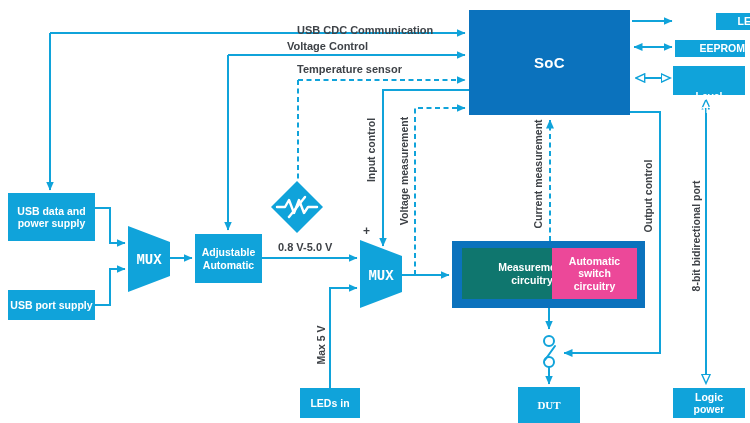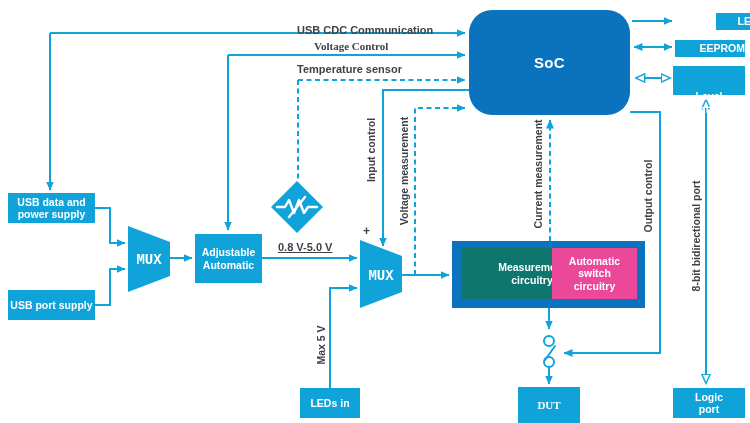--- a/index.html
+++ b/index.html
@@ -3,21 +3,21 @@
 <meta charset="utf-8">
 <style>
   html,body{margin:0;padding:0;background:#fff;}
   .stage{position:relative;width:750px;height:423px;background:#fff;overflow:hidden;
          font-family:"Liberation Sans",sans-serif;}
   .stage svg{position:absolute;left:0;top:0;}
   .box{position:absolute;display:flex;align-items:center;justify-content:center;
        text-align:center;color:#fff;font-weight:bold;font-size:10.5px;line-height:1.18;
        background:#10a3da;}
   .box.dark{background:#0b72bd;}
-  .box.soc{font-size:15px;letter-spacing:.3px;border-radius:23px;}
+  .box.soc{font-size:15px;letter-spacing:.3px;}
   .box .inner{display:block;}
   .muxlabel{position:absolute;color:#fff;font-weight:bold;font-size:14px;text-align:center;font-family:Liberation Mono, monospace;}
   .lbl{position:absolute;color:#3e4247;font-weight:600;font-size:11px;white-space:nowrap;}
   .vlbl{position:absolute;color:#3e4247;font-weight:600;font-size:10.5px;white-space:nowrap;
         transform:translate(-50%,-50%) rotate(-90deg);}
   .plus{position:absolute;color:#3e4247;font-weight:bold;font-size:12px;}
 </style>
 </head>
 <body>
 
@@ -80,21 +80,21 @@
       <circle cx="549" cy="341" r="5"></circle>
       <circle cx="549" cy="362" r="5"></circle>
       <path d="M 555 346 L 545 360" fill="none" stroke-linecap="round"></path>
     </g>
   </svg>
 
   <div class="box dark soc" style="left:469px;top:10px;width:161px;height:105px;">
     <span class="inner">SoC</span>
   </div>
 
-  <div class="box" style="left:8px;top:193px;width:87px;height:30px;">
+  <div class="box" style="left:8px;top:193px;width:87px;height:48px;">
     <span class="inner">USB data and power supply</span>
   </div>
 
   <div class="box" style="left:8px;top:290px;width:87px;height:30px;">
     <span class="inner">USB port supply</span>
   </div>
 
   <div class="box" style="left:195px;top:234px;width:67px;height:49px;">
     <span class="inner">Adjustable Automatic</span>
   </div>
@@ -109,44 +109,44 @@
 
   <div class="box" style="left:675px;top:40px;width:70px;height:17px;justify-content:flex-end;">
     <span class="inner">EEPROM</span>
   </div>
 
   <div class="box" style="left:673px;top:66px;width:72px;height:29px;">
     <span class="inner" style="width:46px;margin-top:44px;">Level Shifter</span>
   </div>
 
   <div class="box" style="left:673px;top:388px;width:72px;height:30px;">
-    <span class="inner" style="width:40px;">Logic port</span>
+    <span class="inner" style="width:40px;">Logic power</span>
   </div>
 
   <div class="box dark" style="left:452px;top:241px;width:193px;height:67px;"></div>
 
   <div class="box" style="left:462px;top:248px;width:84px;height:51px;background:#0f766e;padding-left:28px;">
     <span class="inner" style="width:76px;">Measurement circuitry</span>
   </div>
 
   <div class="box" style="left:552px;top:248px;width:85px;height:51px;background:#ec4899;">
     <span class="inner" style="width:64px;">Automatic switch circuitry</span>
   </div>
 
   <div class="box" style="left:518px;top:387px;width:62px;height:36px;font-size:11px;font-family:Liberation Serif, serif;">
     <span class="inner">DUT</span>
   </div>
 
   <div class="muxlabel" style="left:128px;top:252px;width:42px;">MUX</div>
   <div class="muxlabel" style="left:360px;top:268px;width:42px;">MUX</div>
 
   <div class="lbl" style="left:297px;top:24px;">USB CDC Communication</div>
-  <div class="lbl" style="left:314px;top:40px;font-family:Liberation Serif, serif;">Voltage Control</div>
+  <div class="lbl" style="left:287px;top:40px;">Voltage Control</div>
   <div class="lbl" style="left:297px;top:63px;">Temperature sensor</div>
-  <div class="lbl" style="left:278px;top:241px;text-decoration:underline;">0.8 V-5.0 V</div>
+  <div class="lbl" style="left:278px;top:241px;">0.8 V-5.0 V</div>
   <div class="plus" style="left:363px;top:224px;">+</div>
 
   <div class="vlbl" style="left:371px;top:150px;">Input control</div>
   <div class="vlbl" style="left:404px;top:171px;">Voltage measurement</div>
   <div class="vlbl" style="left:538px;top:174px;">Current measurement</div>
   <div class="vlbl" style="left:648px;top:196px;">Output control</div>
   <div class="vlbl" style="left:696px;top:236px;">8-bit bidirectional port</div>
   <div class="vlbl" style="left:321px;top:345px;">Max 5 V</div>
 
 </div>

